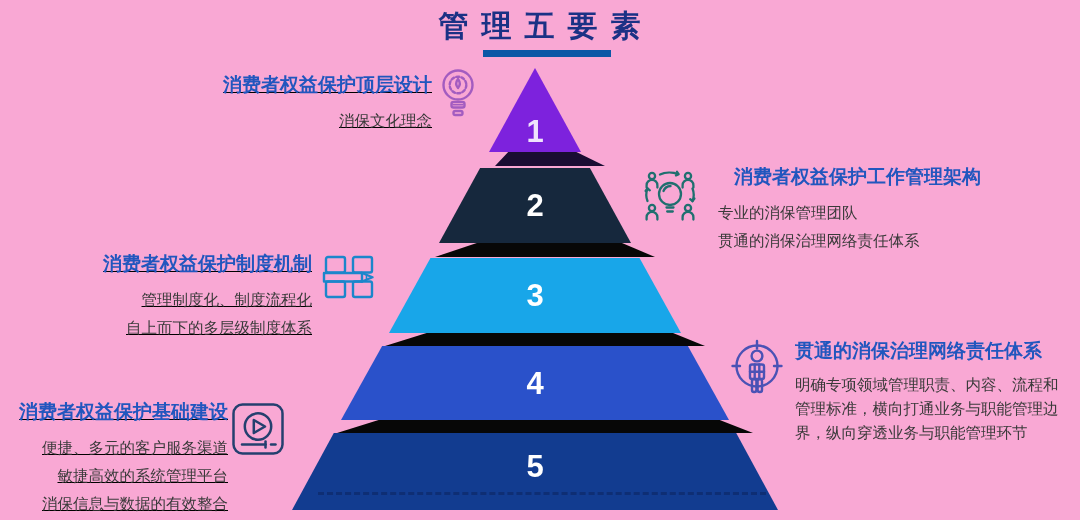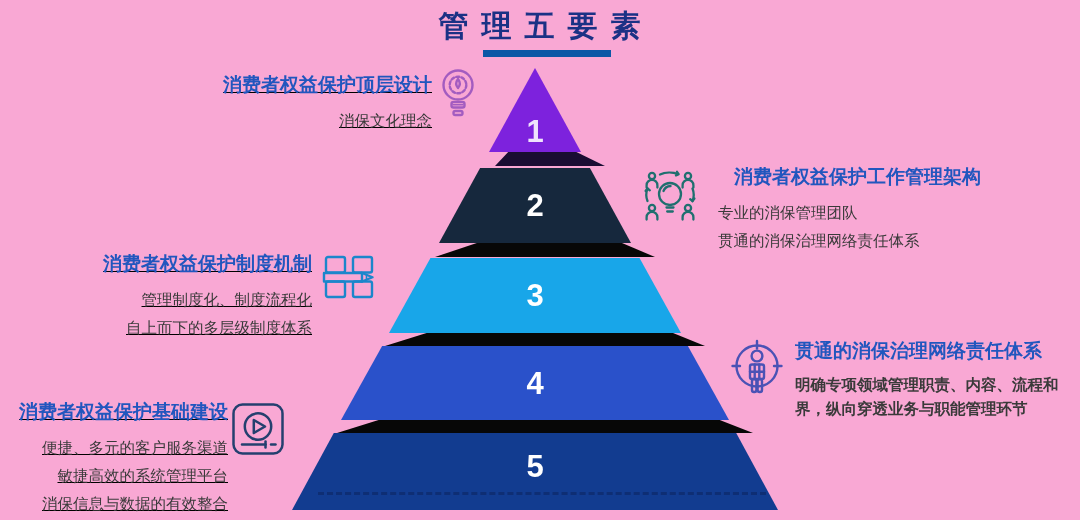--- a/index.html
+++ b/index.html
@@ -30,21 +30,21 @@
   .lvl4{left:341px;top:346px;width:388px;height:74px;clip-path:polygon(10.6% 0,89.4% 0,100% 100%,0 100%);}
   .sh4{left:337px;top:420px;width:416px;height:13px;clip-path:polygon(10% 0,92% 0,100% 100%,0 100%);}
   .lvl5{left:292px;top:433px;width:486px;height:77px;clip-path:polygon(8.6% 0,91.4% 0,100% 100%,0 100%);}
   .lvl5 .num{margin-bottom:10px;}
   .dash-line{position:absolute;top:492px;left:318px;width:448px;height:0;
              border-top:3px dashed rgba(8,24,70,0.38);}
   
   .sec{position:absolute;}
   .sec-title{font-size:19px;font-weight:bold;color:#2156BE;line-height:26px;margin-bottom:9px;}
   .sec-line{font-size:15.5px;color:#3A3A3A;line-height:28px;}
-  .sec.para .sec-line{line-height:24px;font-weight:bold;}
+  .sec.para .sec-line{line-height:24px;}
   .alignR{text-align:right;text-decoration:underline;}
   .alignL{text-align:left;}
   .sec-top-left{top:72px;right:648px;width:380px;}
   .sec-mid-left{top:251px;right:768px;width:340px;}
   .sec-bottom-left{top:399px;right:852px;width:260px;}
   .sec-top-right{top:164px;left:718px;width:350px;}
   .sec-bottom-right{top:338px;left:795px;width:285px;}
   
   .icon{position:absolute;}
   .icon svg{display:block;}
@@ -144,20 +144,21 @@
       <rect x="31" y="27.5" width="19" height="15.5" rx="2"></rect>
       <rect x="2" y="19" width="38" height="8.5"></rect>
       <path d="M40 19 l10.5 4.25 L40 27.5"></path>
       <line x1="44.5" y1="20.8" x2="44.5" y2="25.7" stroke-width="1.6"></line>
     </svg>
   </div>
 
   <div class="sec sec-bottom-right alignL para">
     <div class="sec-title" style="color: rgb(33, 86, 190);">贯通的消保治理网络责任体系</div>
     <div class="sec-line">明确专项领域管理职责、内容、流程和</div>
+    <div class="sec-line">管理标准，横向打通业务与职能管理边</div>
     <div class="sec-line">界，纵向穿透业务与职能管理环节</div>
   </div>
   <div class="icon icon-target" style="color: rgb(74, 82, 181);">
     <svg width="52" height="62" viewBox="0 0 52 62" fill="none" stroke="currentColor" stroke-width="2.4" stroke-linecap="round" stroke-linejoin="round">
       <circle cx="26" cy="27" r="20.5"></circle>
       <line x1="26" y1="2" x2="26" y2="9.5"></line>
       <line x1="1.5" y1="27" x2="9" y2="27"></line>
       <line x1="43" y1="27" x2="50.5" y2="27"></line>
       <circle cx="26" cy="17" r="5.4"></circle>
       <rect x="19" y="25.5" width="14" height="14.5" rx="2"></rect>

